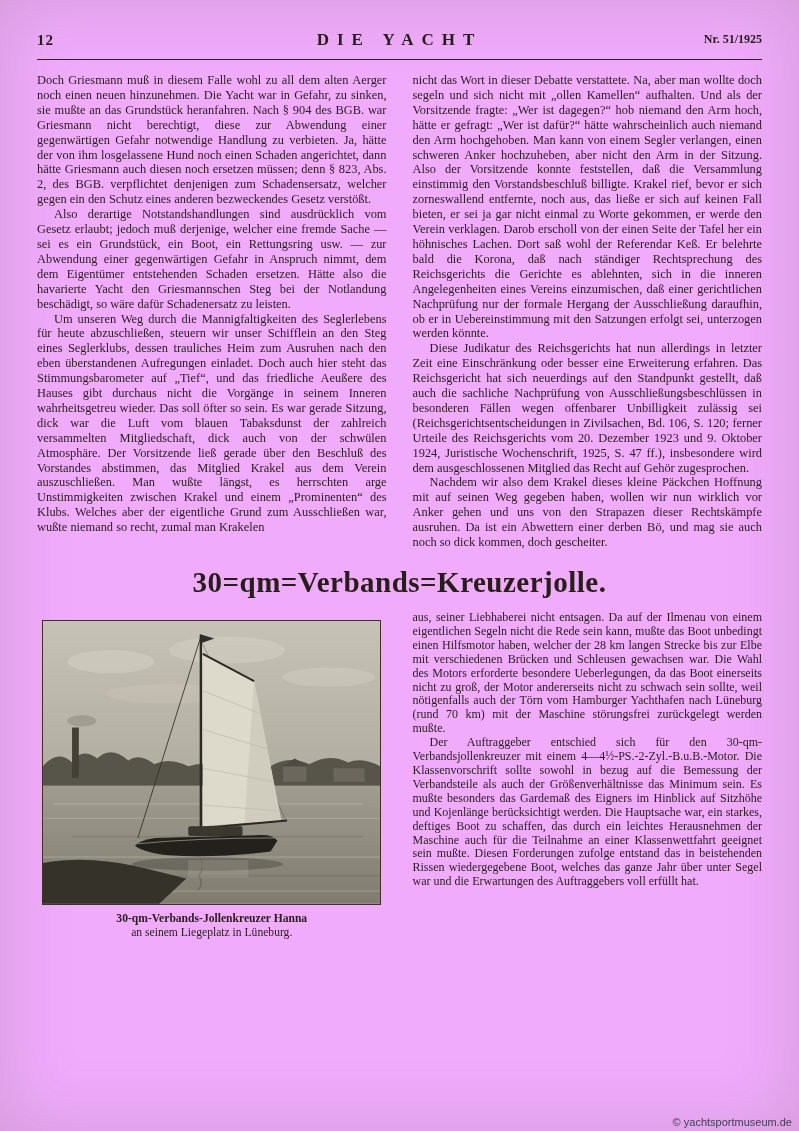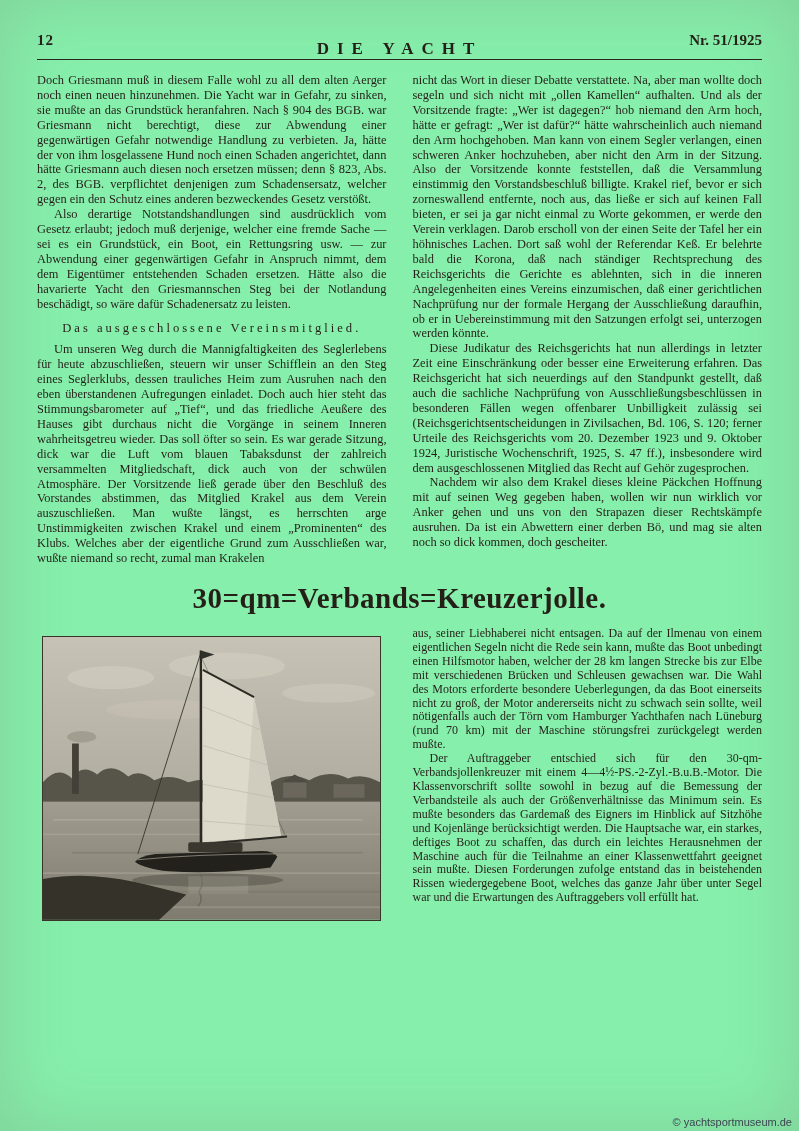--- a/index.html
+++ b/index.html
@@ -1,28 +1,28 @@
 <!DOCTYPE html>
 <html lang="de"><head>
 <meta charset="utf-8">
 <style>
   * { margin:0; padding:0; box-sizing:border-box; }
   html,body { width:799px; }
   body { background:#e9e4d7; }
   .page {
     position:relative; width:799px; height:1131px; overflow:hidden;
-    background:#86efac; color:#241f17;
+    background:#f0abfc; color:#241f17;
     font-family:"Liberation Serif", serif;
     box-shadow: inset 0 0 70px rgba(110,100,80,.22);
   }
   
   .hdr { position:relative; height:22px; margin:30px 37px 7px 37px; font-weight:bold; }
   .hdr .pn { position:absolute; left:0; top:2px; font-size:15px; letter-spacing:1px; }
-  .hdr .mtitle { position:absolute; left:50%; top:9px; transform:translateX(-50%); font-size:17px; letter-spacing:8px; white-space:nowrap; }
-  .hdr .issue { position:absolute; right:0; top:2px; font-size:15px; }
+  .hdr .mtitle { position:absolute; left:50%; top:0; transform:translateX(-50%); font-size:17px; letter-spacing:8px; white-space:nowrap; }
+  .hdr .issue { position:absolute; right:0; top:2px; font-size:12px; }
   .hdr-rule { margin:0 37px 13px 37px; border-top:1.6px solid #2b261d; }
   
   .cols { display:flex; gap:26px; margin:0 37px; }
   .col { flex:1 1 0; text-align:justify; hyphens:auto; overflow-wrap:break-word; }
   .art1 .col { font-size:12.4px; line-height:14.9px; }
   .art2 .col { font-size:12px; line-height:13.9px; }
   p { text-indent:17px; }
   p.cont { text-indent:0; }
   .subhead {
     font-weight:normal; font-size:12.6px; letter-spacing:3px;
@@ -53,27 +53,26 @@
     <span class="pn">12</span>
     <span class="mtitle">DIE YACHT</span>
     <span class="issue">Nr. 51/1925</span>
   </div>
   <div class="hdr-rule"></div>
 
   <section class="cols art1">
     <div class="col">
       <p class="cont">Doch Griesmann muß in diesem Falle wohl zu all dem alten Aerger noch einen neuen hinzunehmen. Die Yacht war in Gefahr, zu sinken, sie mußte an das Grundstück heranfahren. Nach § 904 des BGB. war Griesmann nicht berechtigt, diese zur Abwendung einer gegenwärtigen Gefahr notwendige Handlung zu verbieten. Ja, hätte der von ihm losgelassene Hund noch einen Schaden angerichtet, dann hätte Griesmann auch diesen noch ersetzen müssen; denn § 823, Abs. 2, des BGB. verpflichtet denjenigen zum Schadensersatz, welcher gegen ein den Schutz eines anderen bezweckendes Gesetz verstößt.</p>
       <p>Also derartige Notstandshandlungen sind ausdrücklich vom Gesetz erlaubt; jedoch muß derjenige, welcher eine fremde Sache — sei es ein Grundstück, ein Boot, ein Rettungsring usw. — zur Abwendung einer gegenwärtigen Gefahr in Anspruch nimmt, dem dem Eigentümer entstehenden Schaden ersetzen. Hätte also die havarierte Yacht den Griesmannschen Steg bei der Notlandung beschädigt, so wäre dafür Schadenersatz zu leisten.</p>
-      <h3 class="subhead">Das ausgeschlossene Vereinsmitglied.</h3>
       <p>Um unseren Weg durch die Mannigfaltigkeiten des Seglerlebens für heute abzuschließen, steuern wir unser Schifflein an den Steg eines Seglerklubs, dessen trauliches Heim zum Ausruhen nach den eben überstandenen Aufregungen einladet. Doch auch hier steht das Stimmungsbarometer auf „Tief“, und das friedliche Aeußere des Hauses gibt durchaus nicht die Vorgänge in seinem Inneren wahrheitsgetreu wieder. Das soll öfter so sein. Es war gerade Sitzung, dick war die Luft vom blauen Tabaksdunst der zahlreich versammelten Mitgliedschaft, dick auch von der schwülen Atmosphäre. Der Vorsitzende ließ gerade über den Beschluß des Vorstandes abstimmen, das Mitglied Krakel aus dem Verein auszuschließen. Man wußte längst, es herrschten arge Unstimmigkeiten zwischen Krakel und einem „Prominenten“ des Klubs. Welches aber der eigentliche Grund zum Ausschließen war, wußte niemand so recht, zumal man Krakelen</p>
     </div>
     <div class="col">
       <p class="cont">nicht das Wort in dieser Debatte verstattete. Na, aber man wollte doch segeln und sich nicht mit „ollen Kamellen“ aufhalten. Und als der Vorsitzende fragte: „Wer ist dagegen?“ hob niemand den Arm hoch, hätte er gefragt: „Wer ist dafür?“ hätte wahrscheinlich auch niemand den Arm hochgehoben. Man kann von einem Segler verlangen, einen schweren Anker hochzuheben, aber nicht den Arm in der Sitzung. Also der Vorsitzende konnte feststellen, daß die Versammlung einstimmig den Vorstandsbeschluß billigte. Krakel rief, bevor er sich zorneswallend entfernte, noch aus, das ließe er sich auf keinen Fall bieten, er sei ja gar nicht einmal zu Worte gekommen, er werde den Verein verklagen. Darob erscholl von der einen Seite der Tafel her ein höhnisches Lachen. Dort saß wohl der Referendar Keß. Er belehrte bald die Korona, daß nach ständiger Rechtsprechung des Reichsgerichts die Gerichte es ablehnten, sich in die inneren Angelegenheiten eines Vereins einzumischen, daß einer gerichtlichen Nachprüfung nur der formale Hergang der Ausschließung daraufhin, ob er in Uebereinstimmung mit den Satzungen erfolgt sei, unterzogen werden könnte.</p>
       <p>Diese Judikatur des Reichsgerichts hat nun allerdings in letzter Zeit eine Einschränkung oder besser eine Erweiterung erfahren. Das Reichsgericht hat sich neuerdings auf den Standpunkt gestellt, daß auch die sachliche Nachprüfung von Ausschließungsbeschlüssen in besonderen Fällen wegen offenbarer Unbilligkeit zulässig sei (Reichsgerichtsentscheidungen in Zivilsachen, Bd. 106, S. 120; ferner Urteile des Reichsgerichts vom 20. Dezember 1923 und 9. Oktober 1924, Juristische Wochenschrift, 1925, S. 47 ff.), insbesondere wird dem ausgeschlossenen Mitglied das Recht auf Gehör zugesprochen.</p>
-      <p>Nachdem wir also dem Krakel dieses kleine Päckchen Hoffnung mit auf seinen Weg gegeben haben, wollen wir nun wirklich vor Anker gehen und uns von den Strapazen dieser Rechtskämpfe ausruhen. Da ist ein Abwettern einer derben Bö, und mag sie alten noch so dick kommen, doch gescheiter.</p>
+      <p>Nachdem wir also dem Krakel dieses kleine Päckchen Hoffnung mit auf seinen Weg gegeben haben, wollen wir nun wirklich vor Anker gehen und uns von den Strapazen dieser Rechtskämpfe ausruhen. Da ist ein Abwettern einer derben Bö, und mag sie auch noch so dick kommen, doch gescheiter.</p>
     </div>
   </section>
 
   <h2 class="art2-title">30=qm=Verbands=Kreuzerjolle.</h2>
 
   <section class="cols art2">
     <div class="col">
 
       <figure>
         <div class="photo-frame">
@@ -133,20 +132,24 @@
               <path d="M95,232 Q100,226 116,224 L226,221 Q238,221 242,227 L235,238 Q180,245 130,242 Q104,239 95,232 Z" fill="#23211b"></path>
               <path d="M98,230 Q160,224 240,224" stroke="#cfcabc" stroke-width="0.8" fill="none" opacity="0.7"></path>
             </g>
             <g>
               <ellipse cx="170" cy="251" rx="78" ry="7" fill="#4a473e" opacity="0.45"></ellipse>
               <path d="M163,246 q4,9 -2,17 q5,9 -1,15" stroke="#55524a" stroke-width="1.5" fill="none" opacity="0.5"></path>
               <rect x="150" y="247" width="62" height="18" fill="#b9b5a7" opacity="0.22"></rect>
             </g>
           </svg>
         </div>
+        <figcaption>
+          <span class="cap1">30-qm-Verbands-Jollenkreuzer Hanna</span><br>
+          <span class="cap2">an seinem Liegeplatz in Lüneburg.</span>
+        </figcaption>
       </figure>
     </div>
 
     <div class="col">
       <p class="cont">aus, seiner Liebhaberei nicht entsagen. Da auf der Ilmenau von einem eigentlichen Segeln nicht die Rede sein kann, mußte das Boot unbedingt einen Hilfsmotor haben, welcher der 28 km langen Strecke bis zur Elbe mit verschiedenen Brücken und Schleusen gewachsen war. Die Wahl des Motors erforderte besondere Ueberlegungen, da das Boot einerseits nicht zu groß, der Motor andererseits nicht zu schwach sein sollte, weil nötigenfalls auch der Törn vom Hamburger Yachthafen nach Lüneburg (rund 70 km) mit der Maschine störungsfrei zurückgelegt werden mußte.</p>
       <p>Der Auftraggeber entschied sich für den 30-qm-Verbandsjollenkreuzer mit einem 4—4½-PS.-2-Zyl.-B.u.B.-Motor. Die Klassenvorschrift sollte sowohl in bezug auf die Bemessung der Verbandsteile als auch der Größenverhältnisse das Minimum sein. Es mußte besonders das Gardemaß des Eigners im Hinblick auf Sitzhöhe und Kojenlänge berücksichtigt werden. Die Hauptsache war, ein starkes, deftiges Boot zu schaffen, das durch ein leichtes Herausnehmen der Maschine auch für die Teilnahme an einer Klassenwettfahrt geeignet sein mußte. Diesen Forderungen zufolge entstand das in beistehenden Rissen wiedergegebene Boot, welches das ganze Jahr über unter Segel war und die Erwartungen des Auftraggebers voll erfüllt hat.</p>
     </div>
   </section>
 
   <div class="watermark">© yachtsportmuseum.de</div>

